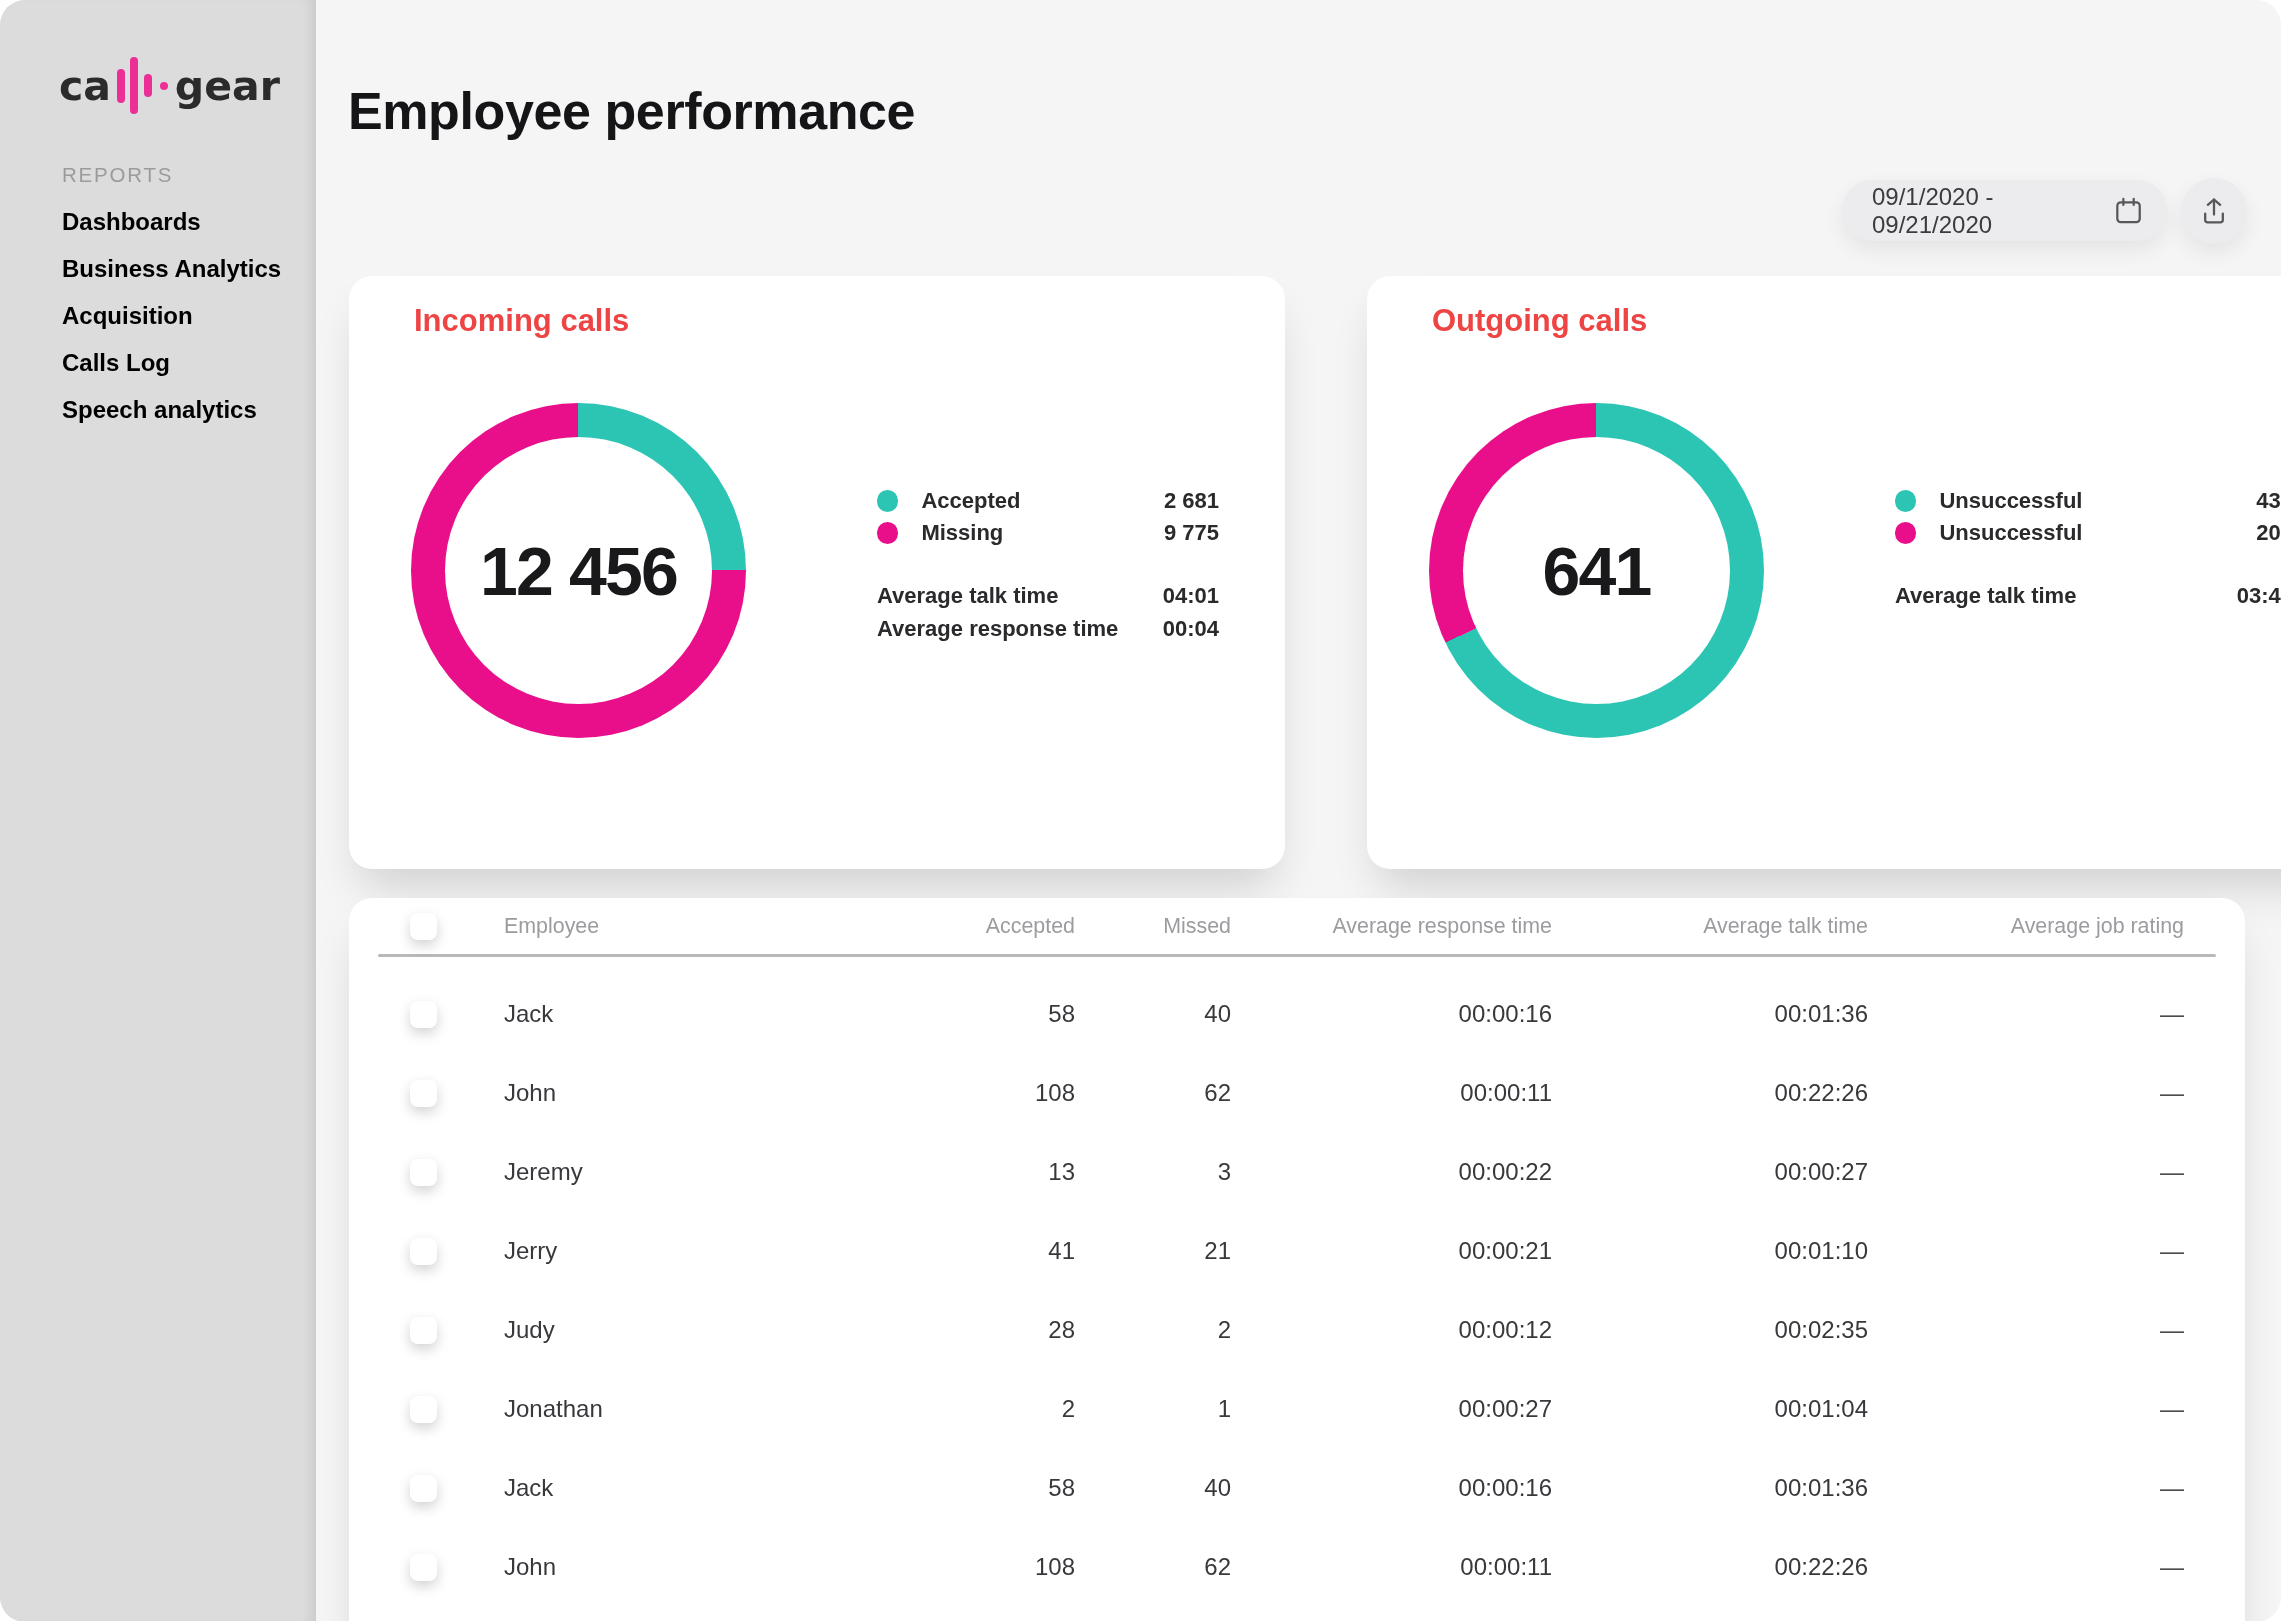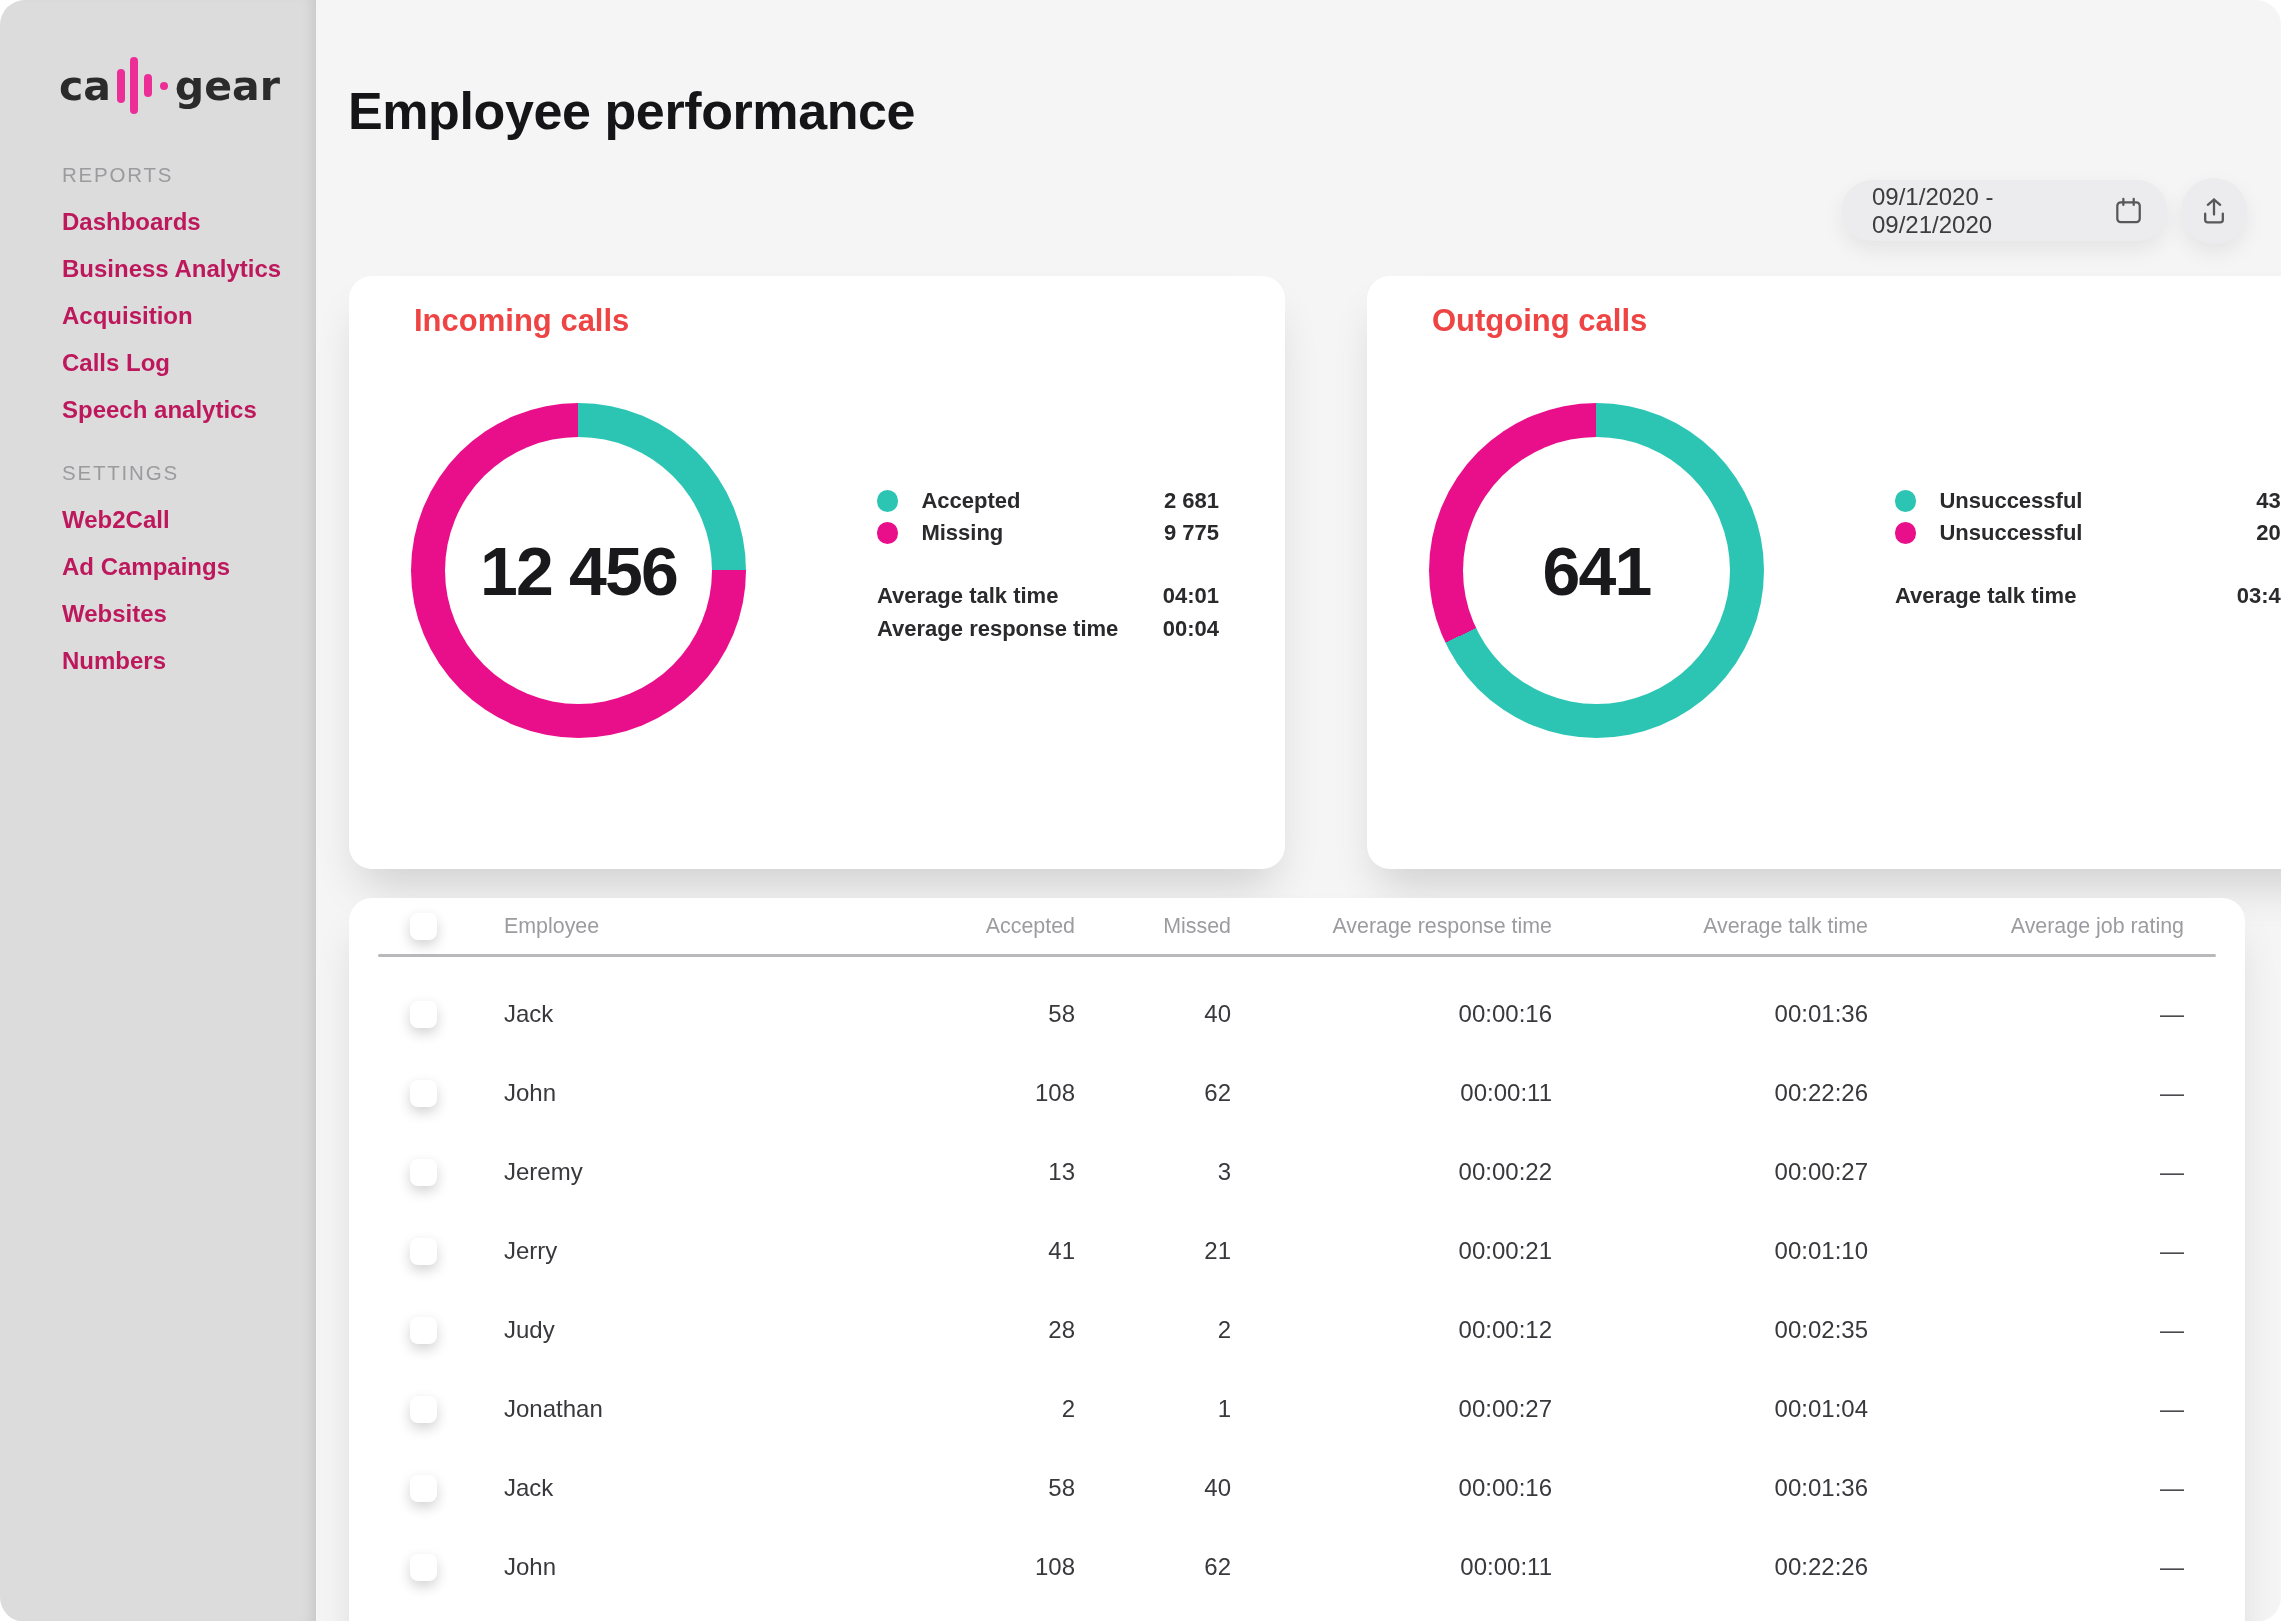--- a/index.html
+++ b/index.html
@@ -17,21 +17,21 @@
   .logo-text{font-family:"DejaVu Sans",sans-serif;font-size:41px;font-weight:700;color:#2b2b2b;letter-spacing:0px;}
   .logo-bars{display:flex;align-items:center;gap:5.3px;margin:0 8px 0 6.2px;}
   .logo-bars .bar{width:8px;border-radius:5.3px;}
   .bar.b1{height:34px;}
   .bar.b2{height:57px;}
   .bar.b3{height:23px;}
   .logo-dot{width:8px;height:8px;border-radius:50%;margin-right:7.1px;}
   .nav{position:absolute;left:62px;top:151px;right:21.4px;}
   .nav-section{margin-bottom:16px;}
   .nav-label{font-size:20.5px;color:#9b9b9e;letter-spacing:1.8px;line-height:47px;}
-  .nav-item{font-size:24px;font-weight:700;color:#be185d;line-height:47px;cursor:pointer;}
+  .nav-item{font-size:24px;font-weight:700;color:#000000;line-height:47px;cursor:pointer;}
   
   .page-title{position:absolute;left:348px;top:46px;font-size:52px;font-weight:700;color:#151518;letter-spacing:-0.4px;}
   .tabs{
     position:absolute;left:352px;top:185px;height:59px;background:#e9e9ea;border-radius:29px;
     display:flex;align-items:center;box-shadow:0 12.5px 23px rgba(0,0,0,0.05);
   }
   .tab{height:59px;display:flex;align-items:center;padding:0 39px;border-radius:29px;
        font-size:23px;color:#8e8e93;cursor:pointer;white-space:nowrap;}
   .tab.active{background:#ffffff;color:#28282b;font-weight:700;box-shadow:0 9px 21.4px rgba(0,0,0,0.16);}
   .datepicker{
@@ -94,27 +94,20 @@
     </div>
     <nav class="nav">
         <div class="nav-section">
           <div class="nav-label">REPORTS</div>
           <div class="nav-item">Dashboards</div>
           <div class="nav-item">Business Analytics</div>
           <div class="nav-item">Acquisition</div>
           <div class="nav-item">Calls Log</div>
           <div class="nav-item">Speech analytics</div>
         </div>
-        <div class="nav-section">
-          <div class="nav-label">SETTINGS</div>
-          <div class="nav-item">Web2Call</div>
-          <div class="nav-item">Ad Campaings</div>
-          <div class="nav-item">Websites</div>
-          <div class="nav-item">Numbers</div>
-        </div>
       </nav>
   </aside>
 
   <h1 class="page-title">Employee performance</h1>
 
 
   <div class="datepicker">
     <span class="date-text">09/1/2020 - 09/21/2020</span>
     <svg width="32" height="32" viewBox="0 0 36 36">
       <rect class="icon-stroke" x="5" y="8" width="26" height="23" rx="4"></rect>

